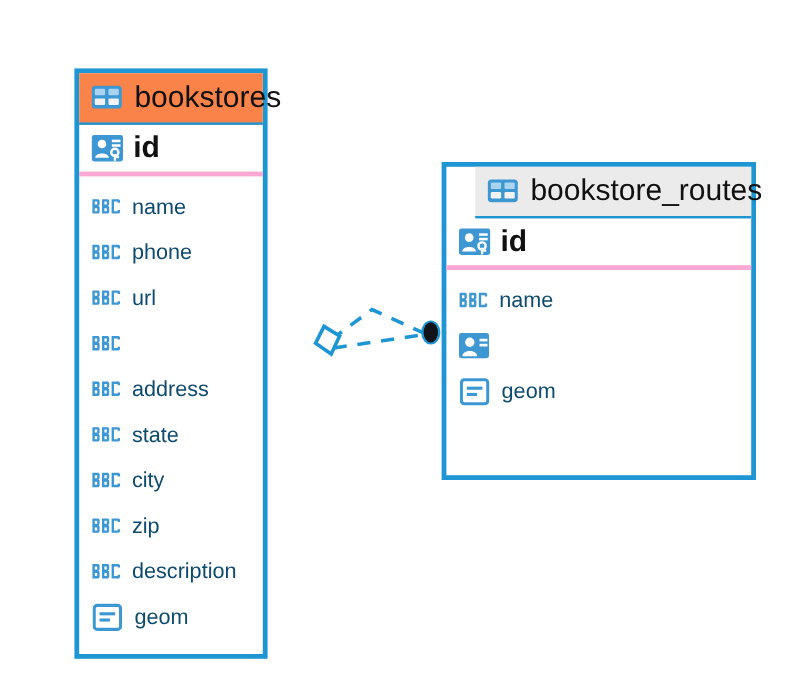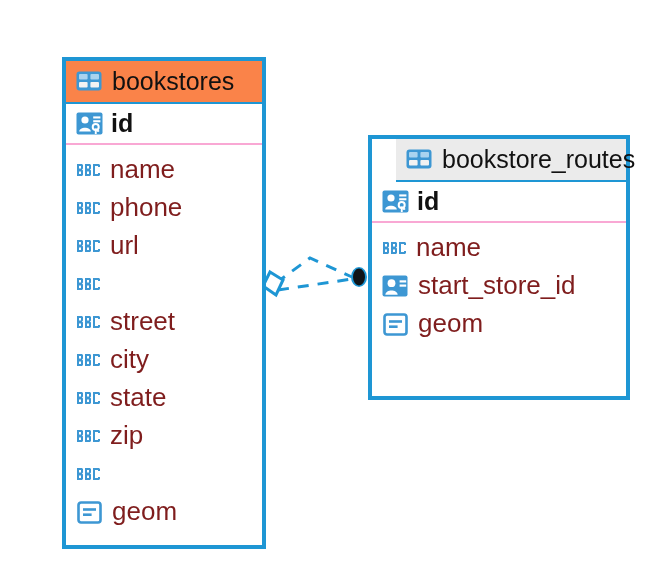--- a/index.html
+++ b/index.html
@@ -56,21 +56,21 @@
     color: #111111;
     line-height: 1.12;
     white-space: nowrap;
   }
 
   .entity-pk-row {
     display: flex;
     align-items: center;
     gap: 8px;
     padding: 5px 10px 6px 9px;
-    border-bottom: 2px solid #f9a8d4;
+    border-bottom: 4px solid #f9a8d4;
     box-sizing: border-box;
   }
   .entity-pk-row .field-label {
     font-size: 25px;
     font-weight: bold;
     color: #111111;
     line-height: 1.12;
   }
 
   .entity-body {
@@ -80,22 +80,22 @@
     flex-direction: column;
   }
 
   .field-row {
     display: flex;
     align-items: center;
     gap: 9px;
     height: 38px;
   }
   .field-row .field-label {
-    font-size: 26px;
-    color: #7f1d1d;
+    font-size: 18px;
+    color: #0c4a6e;
     line-height: 1.12;
     white-space: nowrap;
   }
 
   .icon-slot {
     flex: 0 0 auto;
     display: inline-flex;
     align-items: center;
     justify-content: center;
     width: 28px;
@@ -121,21 +121,21 @@
     <g>
       <path d="M 270 272 L 283 280 L 276 295 L 263 286 Z" fill="#ffffff" stroke="#1e96d4" stroke-width="3" stroke-linejoin="miter"></path>
     </g>
 
     <g>
       <ellipse cx="359" cy="277" rx="8" ry="10" fill="#1e96d4"></ellipse>
       <ellipse cx="359" cy="277" rx="6" ry="8.5" fill="#101418"></ellipse>
     </g>
   </svg>
 
-  <div class="entity" id="entity-bookstores" style="left:62px; top:57px; width:204px; height:492px;">
+  <div class="entity" id="entity-bookstores" style="left:62px; top:57px; width:161px; height:492px;">
 
     <div class="entity-header" style="background:#fa8349;">
       <span class="icon-slot">
         <svg width="26" height="20" viewBox="0 0 26 20">
           <rect x="0.5" y="0.5" width="25" height="19" rx="3" fill="#3d97d3"></rect>
           <rect x="3" y="3" width="8.6" height="5.4" rx="1" fill="#a9d3ef"></rect>
           <rect x="14.4" y="3" width="8.6" height="5.4" rx="1" fill="#a9d3ef"></rect>
           <rect x="3" y="11" width="8.6" height="5.4" rx="1" fill="#f2f2f2"></rect>
           <rect x="14.4" y="11" width="8.6" height="5.4" rx="1" fill="#f2f2f2"></rect>
         </svg>
@@ -215,21 +215,34 @@
       <div class="field-row">
         <span class="icon-slot small">
           <svg width="25" height="14" viewBox="0 0 25 14">
             <path d="M1 13 L1 1 L6 1 L7 2 L7 5.6 L6 6.5 L7 7.4 L7 12 L6 13 Z
                      M3 3 L5 3 L5 5.5 L3 5.5 Z M3 8.5 L5 8.5 L5 11 L3 11 Z" fill="#3d97d3" fill-rule="evenodd"></path>
             <path d="M9 13 L9 1 L14 1 L15 2 L15 5.6 L14 6.5 L15 7.4 L15 12 L14 13 Z
                      M11 3 L13 3 L13 5.5 L11 5.5 Z M11 8.5 L13 8.5 L13 11 L11 11 Z" fill="#3d97d3" fill-rule="evenodd"></path>
             <path d="M17 1 L23 1 L24 2 L24 4 L22 4 L22 3 L19 3 L19 11 L22 11 L22 10 L24 10 L24 12 L23 13 L17 13 Z" fill="#3d97d3"></path>
           </svg>
         </span>
-        <span class="field-label">street</span>
+        <span class="field-label">address</span>
+      </div>
+
+      <div class="field-row">
+        <span class="icon-slot small">
+          <svg width="25" height="14" viewBox="0 0 25 14">
+            <path d="M1 13 L1 1 L6 1 L7 2 L7 5.6 L6 6.5 L7 7.4 L7 12 L6 13 Z
+                     M3 3 L5 3 L5 5.5 L3 5.5 Z M3 8.5 L5 8.5 L5 11 L3 11 Z" fill="#3d97d3" fill-rule="evenodd"></path>
+            <path d="M9 13 L9 1 L14 1 L15 2 L15 5.6 L14 6.5 L15 7.4 L15 12 L14 13 Z
+                     M11 3 L13 3 L13 5.5 L11 5.5 Z M11 8.5 L13 8.5 L13 11 L11 11 Z" fill="#3d97d3" fill-rule="evenodd"></path>
+            <path d="M17 1 L23 1 L24 2 L24 4 L22 4 L22 3 L19 3 L19 11 L22 11 L22 10 L24 10 L24 12 L23 13 L17 13 Z" fill="#3d97d3"></path>
+          </svg>
+        </span>
+        <span class="field-label">state</span>
       </div>
 
       <div class="field-row">
         <span class="icon-slot small">
           <svg width="25" height="14" viewBox="0 0 25 14">
             <path d="M1 13 L1 1 L6 1 L7 2 L7 5.6 L6 6.5 L7 7.4 L7 12 L6 13 Z
                      M3 3 L5 3 L5 5.5 L3 5.5 Z M3 8.5 L5 8.5 L5 11 L3 11 Z" fill="#3d97d3" fill-rule="evenodd"></path>
             <path d="M9 13 L9 1 L14 1 L15 2 L15 5.6 L14 6.5 L15 7.4 L15 12 L14 13 Z
                      M11 3 L13 3 L13 5.5 L11 5.5 Z M11 8.5 L13 8.5 L13 11 L11 11 Z" fill="#3d97d3" fill-rule="evenodd"></path>
             <path d="M17 1 L23 1 L24 2 L24 4 L22 4 L22 3 L19 3 L19 11 L22 11 L22 10 L24 10 L24 12 L23 13 L17 13 Z" fill="#3d97d3"></path>
@@ -241,46 +254,34 @@
       <div class="field-row">
         <span class="icon-slot small">
           <svg width="25" height="14" viewBox="0 0 25 14">
             <path d="M1 13 L1 1 L6 1 L7 2 L7 5.6 L6 6.5 L7 7.4 L7 12 L6 13 Z
                      M3 3 L5 3 L5 5.5 L3 5.5 Z M3 8.5 L5 8.5 L5 11 L3 11 Z" fill="#3d97d3" fill-rule="evenodd"></path>
             <path d="M9 13 L9 1 L14 1 L15 2 L15 5.6 L14 6.5 L15 7.4 L15 12 L14 13 Z
                      M11 3 L13 3 L13 5.5 L11 5.5 Z M11 8.5 L13 8.5 L13 11 L11 11 Z" fill="#3d97d3" fill-rule="evenodd"></path>
             <path d="M17 1 L23 1 L24 2 L24 4 L22 4 L22 3 L19 3 L19 11 L22 11 L22 10 L24 10 L24 12 L23 13 L17 13 Z" fill="#3d97d3"></path>
           </svg>
         </span>
-        <span class="field-label">state</span>
-      </div>
-
-      <div class="field-row">
-        <span class="icon-slot small">
-          <svg width="25" height="14" viewBox="0 0 25 14">
-            <path d="M1 13 L1 1 L6 1 L7 2 L7 5.6 L6 6.5 L7 7.4 L7 12 L6 13 Z
-                     M3 3 L5 3 L5 5.5 L3 5.5 Z M3 8.5 L5 8.5 L5 11 L3 11 Z" fill="#3d97d3" fill-rule="evenodd"></path>
-            <path d="M9 13 L9 1 L14 1 L15 2 L15 5.6 L14 6.5 L15 7.4 L15 12 L14 13 Z
-                     M11 3 L13 3 L13 5.5 L11 5.5 Z M11 8.5 L13 8.5 L13 11 L11 11 Z" fill="#3d97d3" fill-rule="evenodd"></path>
-            <path d="M17 1 L23 1 L24 2 L24 4 L22 4 L22 3 L19 3 L19 11 L22 11 L22 10 L24 10 L24 12 L23 13 L17 13 Z" fill="#3d97d3"></path>
-          </svg>
-        </span>
         <span class="field-label">zip</span>
       </div>
 
       <div class="field-row">
         <span class="icon-slot small">
           <svg width="25" height="14" viewBox="0 0 25 14">
             <path d="M1 13 L1 1 L6 1 L7 2 L7 5.6 L6 6.5 L7 7.4 L7 12 L6 13 Z
                      M3 3 L5 3 L5 5.5 L3 5.5 Z M3 8.5 L5 8.5 L5 11 L3 11 Z" fill="#3d97d3" fill-rule="evenodd"></path>
             <path d="M9 13 L9 1 L14 1 L15 2 L15 5.6 L14 6.5 L15 7.4 L15 12 L14 13 Z
                      M11 3 L13 3 L13 5.5 L11 5.5 Z M11 8.5 L13 8.5 L13 11 L11 11 Z" fill="#3d97d3" fill-rule="evenodd"></path>
             <path d="M17 1 L23 1 L24 2 L24 4 L22 4 L22 3 L19 3 L19 11 L22 11 L22 10 L24 10 L24 12 L23 13 L17 13 Z" fill="#3d97d3"></path>
           </svg>
         </span>
+        <span class="field-label">description</span>
       </div>
 
       <div class="field-row">
         <span class="icon-slot">
           <svg width="25" height="25" viewBox="0 0 25 25">
             <rect x="1.5" y="2.5" width="22" height="20" rx="2.5" fill="#ffffff" stroke="#3d97d3" stroke-width="2.6"></rect>
             <rect x="6" y="8.2" width="13" height="2.6" fill="#3d97d3"></rect>
             <rect x="6" y="13.4" width="8.6" height="2.6" fill="#3d97d3"></rect>
           </svg>
         </span>
@@ -339,21 +340,20 @@
       <div class="field-row">
         <span class="icon-slot">
           <svg width="27" height="25" viewBox="0 0 27 25">
             <rect x="0.5" y="1.5" width="25" height="21" rx="2" fill="#3d97d3"></rect>
             <circle cx="9.5" cy="9.2" r="3.9" fill="#ffffff"></circle>
             <path d="M 3.3 20.8 C 3.9 15.2 15.1 15.2 15.7 20.8 Z" fill="#ffffff"></path>
             <rect x="17.6" y="6.3" width="6.6" height="2.2" fill="#ffffff"></rect>
             <rect x="17.6" y="10.5" width="6.6" height="2.2" fill="#ffffff"></rect>
           </svg>
         </span>
-        <span class="field-label">start_store_id</span>
       </div>
 
 
       <div class="field-row">
         <span class="icon-slot">
           <svg width="25" height="25" viewBox="0 0 25 25">
             <rect x="1.5" y="2.5" width="22" height="20" rx="2.5" fill="#ffffff" stroke="#3d97d3" stroke-width="2.6"></rect>
             <rect x="6" y="8.2" width="13" height="2.6" fill="#3d97d3"></rect>
             <rect x="6" y="13.4" width="8.6" height="2.6" fill="#3d97d3"></rect>
           </svg>

